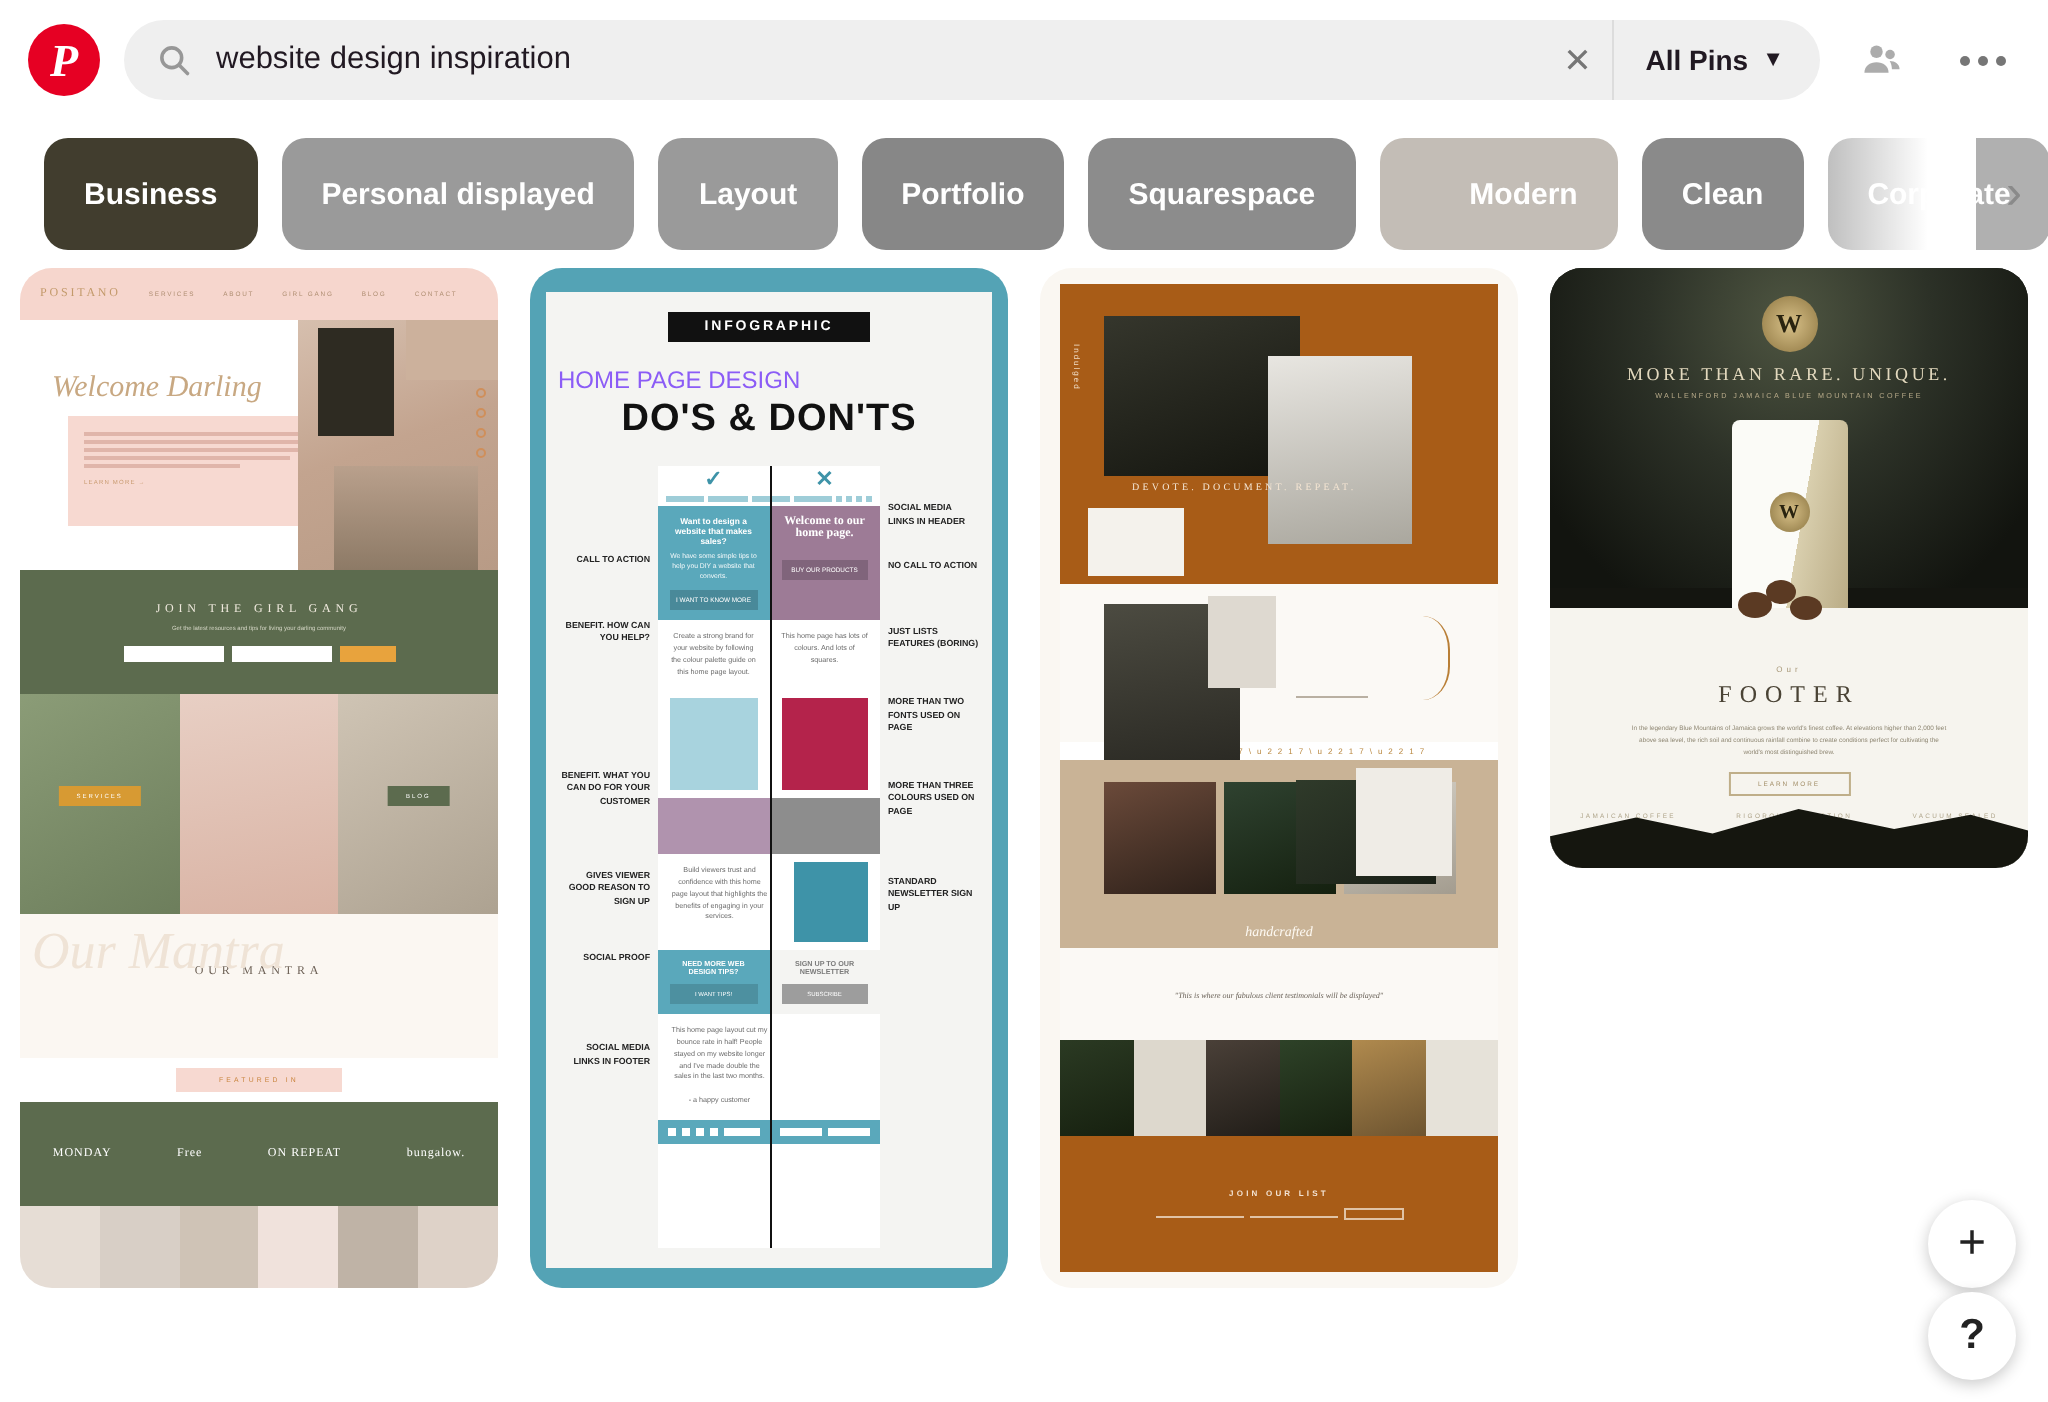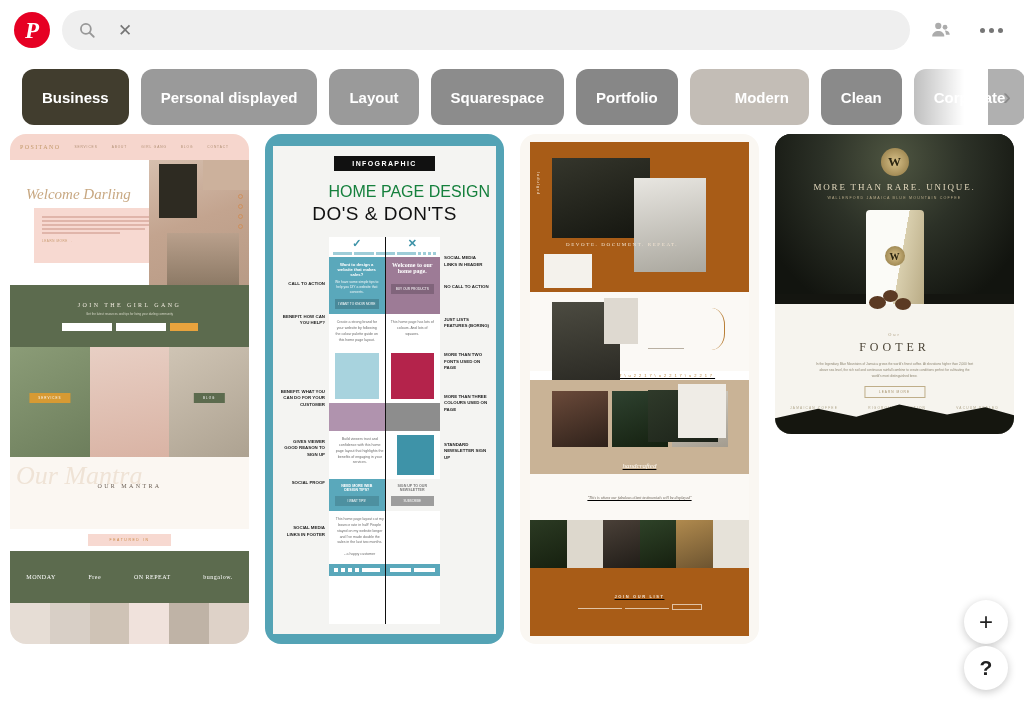--- a/index.html
+++ b/index.html
@@ -141,22 +141,22 @@
   .p1 .gal { height: 52px; display: flex; }
   .p1 .gal > div { flex: 1; }
 
   
   .p2 { background: #54a3b5; padding: 12px 8px 10px; height: 510px;
     display: flex; flex-direction: column; }
   .p2 .sheet { background: #f4f4f2; flex: 1; padding: 10px 6px;
     display: flex; flex-direction: column; }
   .p2 .badge { align-self: center; background: #111; color: #fff;
     font-size: 7px; letter-spacing: 1.4px; padding: 4px 18px; font-weight: bold; }
-  .p2 .h1 { text-align: right; font-size: 16px; margin-top: 12px; color: #15803d; }
-  .p2 .h2 { text-align: center; font-size: 19px; font-weight: normal;
+  .p2 .h1 { text-align: left; font-size: 12px; margin-top: 12px; color: #8b5cf6; }
+  .p2 .h2 { text-align: center; font-size: 19px; font-weight: bold;
     letter-spacing: .5px; margin-top: 2px; color: #111; }
   .p2 .body { display: flex; margin-top: 12px; flex: 1; font-size: 4px; }
   .p2 .lab { width: 50px; flex: 0 0 50px; font-size: 4.4px; font-weight: bold;
     color: #222; line-height: 1.5; }
   .p2 .lab.l { text-align: right; padding-right: 4px; }
   .p2 .lab.r { text-align: left; padding-left: 4px; }
   .p2 .lab div { position: relative; }
   .p2 .mock { flex: 1; background: #fff; position: relative; }
   .p2 .vline { position: absolute; left: 50%; top: 0; bottom: 0;
     width: 1px; background: #111; z-index: 3; }
@@ -180,21 +180,21 @@
   .p2 .bar { height: 28px; }
   .p2 .news { padding: 5px 6px; text-align: center; }
   .p2 .news b { font-size: 3.6px; color: #fff; display: block; }
   .p2 .news i { display: block; margin-top: 4px; background: rgba(0,0,0,.14);
     font-size: 3px; color: #fff; padding: 3px; font-style: normal; }
   .p2 .foot2 { height: 12px; display: flex; gap: 3px; align-items: center; padding: 0 5px; }
   .p2 .foot2 i { height: 3.5px; background: #fff; display: block; flex: 1; }
 
   
   .p3 { height: 510px; background: #faf7f2; padding: 8px 10px;
-    display: flex; flex-direction: column; text-decoration: underline; }
+    display: flex; flex-direction: column; }
   .p3 .tab { flex: 1; background: #fff; display: flex; flex-direction: column; overflow: hidden; }
   .p3 .rust { background: #a85c17; position: relative; height: 150px; }
   .p3 .im { position: absolute; background: #3b3a33; }
   .p3 .white { background: #fbf9f5; position: relative; flex: 1; }
   .p3 .sq1 { position: absolute; background: #6d6a5e; }
   .p3 .band { height: 78px; background: #c9b396; display: flex;
     align-items: center; justify-content: center; gap: 4px; }
   .p3 .band > i { display: block; width: 56px; height: 56px; background: #4c4a40; }
   .p3 .quote { background: #fbf9f5; height: 46px; display: flex;
     align-items: center; justify-content: center; font-size: 4px;
@@ -280,21 +280,26 @@
 <body>
 
 <div class="header">
   <div class="pin-logo">P</div>
 
   <div class="searchwrap">
     <svg class="search-ico" viewBox="0 0 24 24">
       <circle cx="10.5" cy="10.5" r="6.6" fill="none" stroke="#767676" stroke-width="2.4"></circle>
       <line x1="15.4" y1="15.4" x2="21" y2="21" stroke="#767676" stroke-width="2.4" stroke-linecap="round"></line>
     </svg>
+    <div class="search-val">website design inspiration</div>
     <div class="clear-btn">✕</div>
+    <div class="allpins">
+      <span>All Pins</span>
+      <span class="caret">▼</span>
+    </div>
   </div>
 
   <div class="hdr-icon">
     <svg width="22" height="22" viewBox="0 0 24 24" fill="#767676">
       <circle cx="9" cy="7.5" r="3.4"></circle>
         <circle cx="16.4" cy="9" r="2.6"></circle>
       <path d="M2.4 19c0-3.7 3-5.8 6.6-5.8s6.6 2.1 6.6 5.8z"></path>
       <path d="M16.2 12.6c3 0 5.4 1.7 5.4 4.5h-4.2c0-1.7-.5-3.2-1.2-4.5z"></path>
     </svg>
   </div>
@@ -311,25 +316,25 @@
 <div class="chiprow">
   <div class="chip sel" style="background: rgb(65, 61, 46);">
       <span>Business</span>
     </div>
   <div class="chip" style="background: rgb(154, 154, 154);">
       <span>Personal displayed</span>
     </div>
   <div class="chip" style="background: rgb(154, 154, 154);">
       <span>Layout</span>
     </div>
+  <div class="chip" style="background: rgb(135, 135, 135);">
+      <span>Portfolio</span>
+    </div>
   <div class="chip" style="background: rgb(140, 140, 140);">
       <span>Squarespace</span>
-    </div>
-  <div class="chip" style="background: rgb(135, 135, 135);">
-      <span>Portfolio</span>
     </div>
   <div class="chip" style="background: rgb(195, 189, 182); padding-left: 45px;">
       <span>Modern</span>
     </div>
   <div class="chip" style="background: rgb(138, 138, 138);">
       <span>Clean</span>
     </div>
   <div class="chip" style="background: rgb(176, 176, 176);">
       <span>Corporate</span>
     </div>

